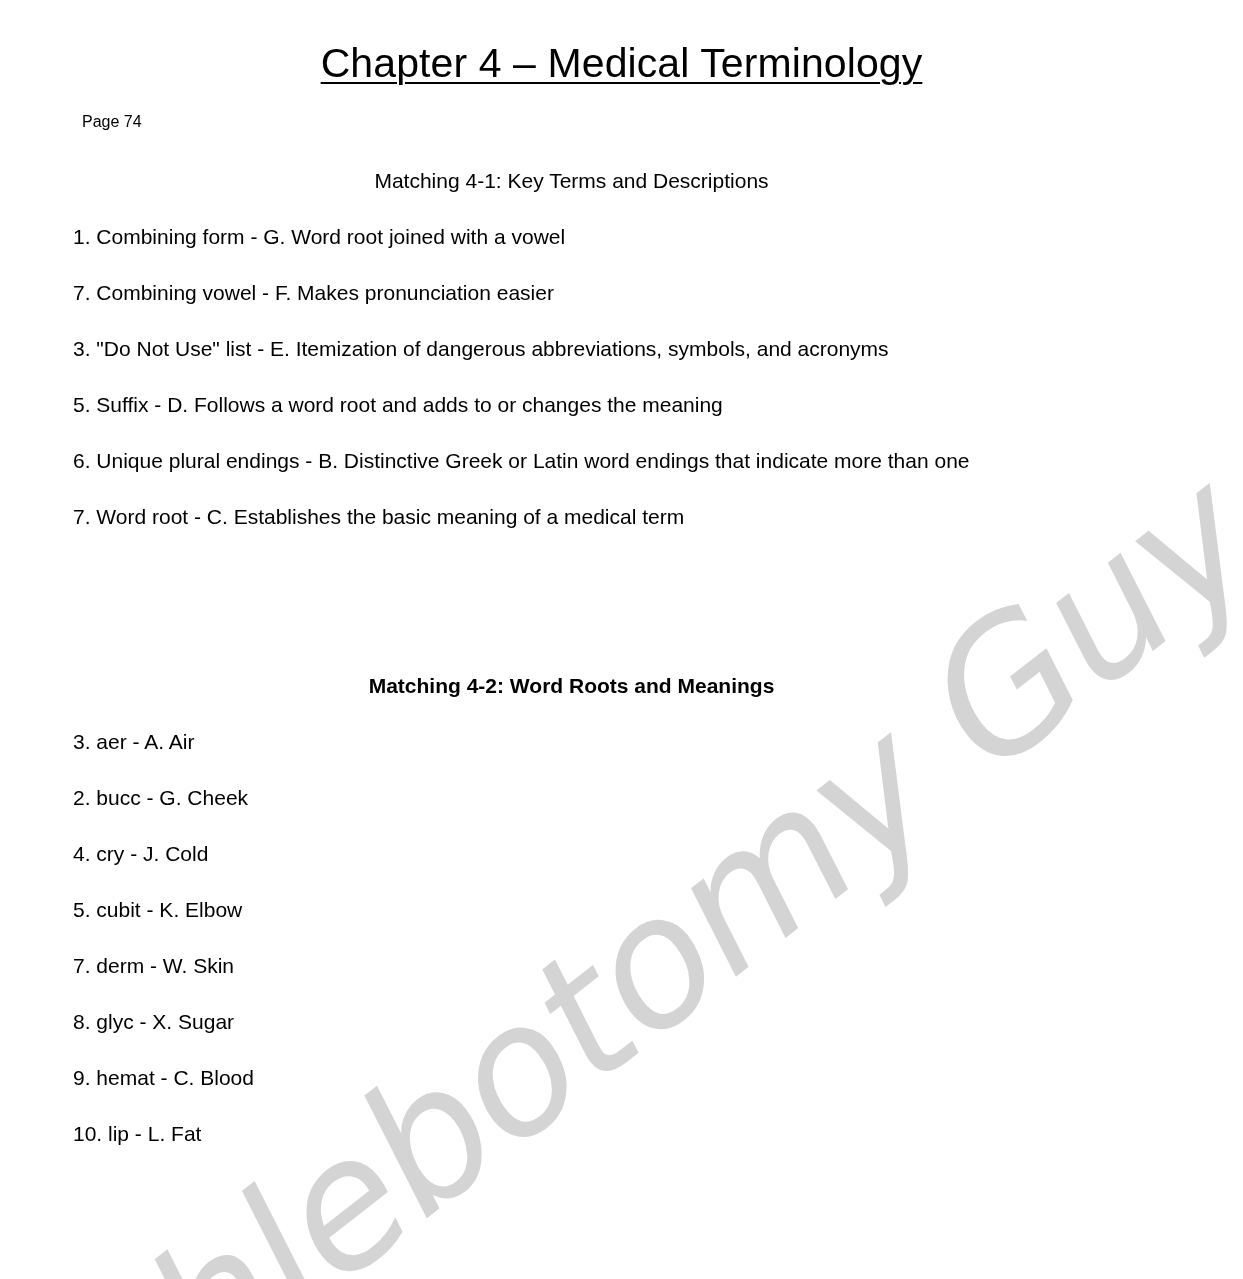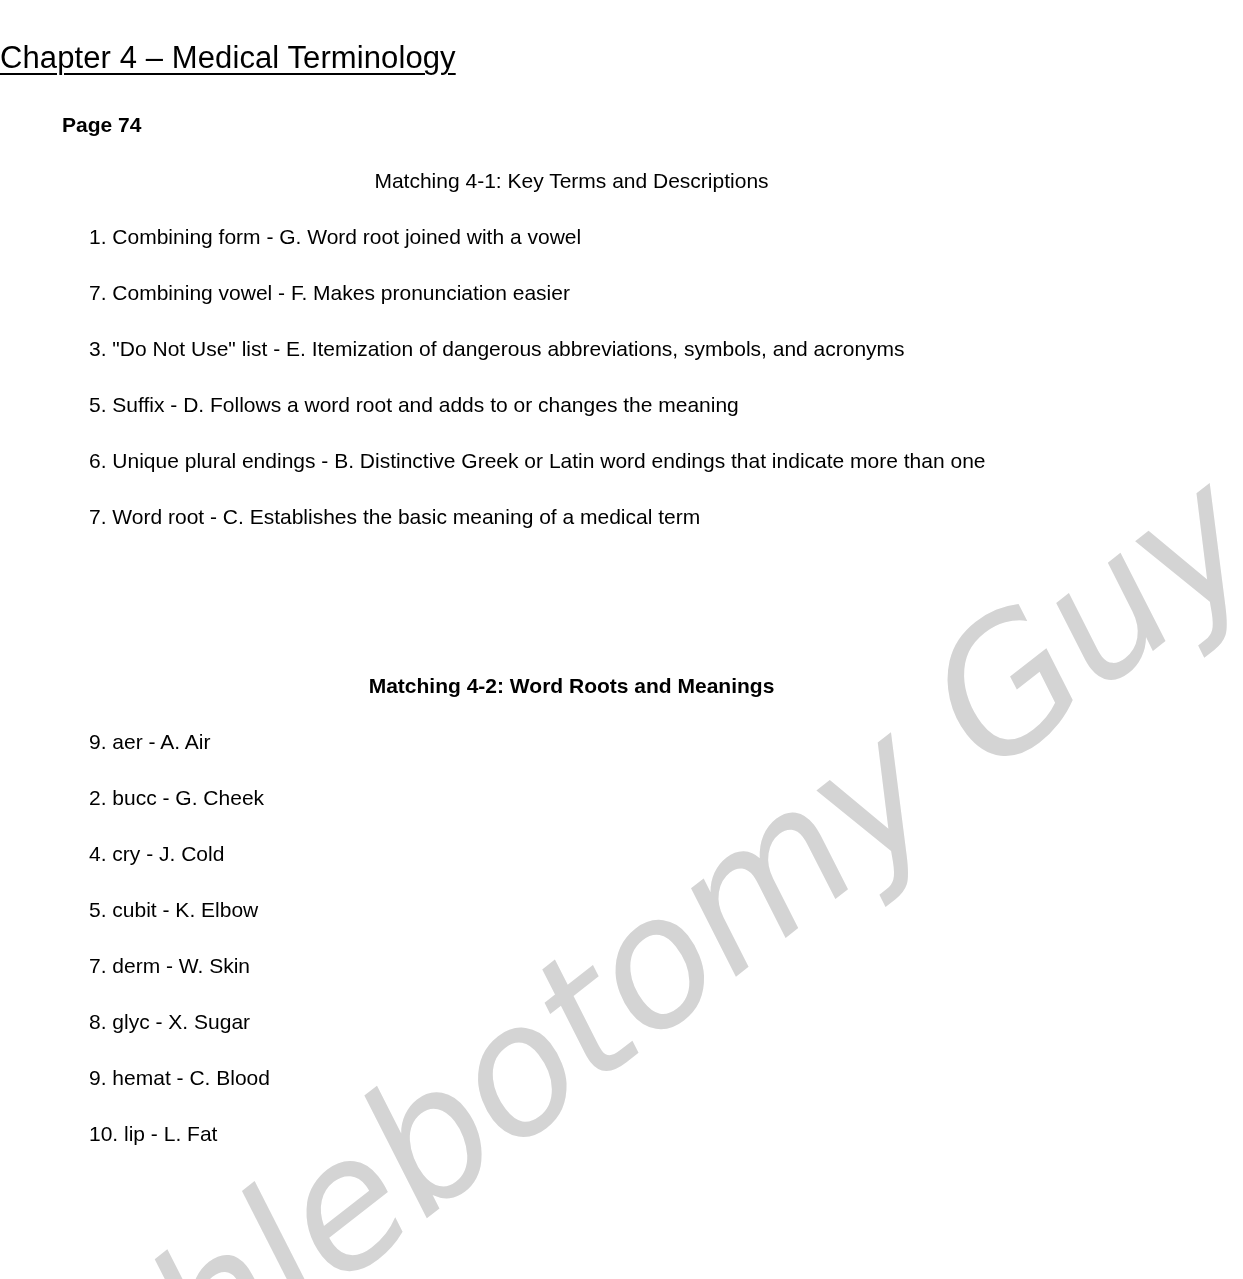--- a/index.html
+++ b/index.html
@@ -48,57 +48,57 @@
     position: absolute;
     inset: 0;
     z-index: 2;
   }
 
   .doc-title {
     position: absolute;
     top: 40px;
     left: 0;
     width: 1243px;
-    text-align: left;
-    font-size: 31px;
+    text-align: center;
+    font-size: 41px;
     font-weight: 400;
     letter-spacing: 0.1px;
     line-height: 1.15;
   }
   .doc-title .title-underline {
     text-decoration: underline;
     text-underline-offset: 5px;
     text-decoration-thickness: 2px;
   }
 
   .page-number {
     position: absolute;
     top: 113px;
-    left: 62px;
-    font-size: 21px;
-    font-weight: 700;
+    left: 82px;
+    font-size: 16px;
+    font-weight: 400;
   }
 
   .section {
     position: absolute;
     left: 0;
     width: 1143px;
   }
 
   .section-heading {
     font-size: 21px;
     text-align: center;
     line-height: 1.2;
   }
   .section-heading.regular { font-weight: 400; }
   .section-heading.bold    { font-weight: 700; }
 
   .match-list {
     list-style: none;
-    margin: 16px;
+    margin: 0;
     padding: 0;
   }
 
   .match-item {
     font-size: 21px;
     font-weight: 400;
     line-height: 1.2;
     height: 56px;
     padding-left: 73px;
     white-space: nowrap;
@@ -137,21 +137,21 @@
         <li class="match-item">3. "Do Not Use" list - E. Itemization of dangerous abbreviations, symbols, and acronyms</li>
         <li class="match-item">5. Suffix - D. Follows a word root and adds to or changes the meaning</li>
         <li class="match-item">6. Unique plural endings - B. Distinctive Greek or Latin word endings that indicate more than one</li>
         <li class="match-item">7. Word root - C. Establishes the basic meaning of a medical term</li>
       </ul>
     </div>
 
     <div class="section" id="section-matching-2">
       <div class="section-heading bold">Matching 4-2: Word Roots and Meanings</div>
       <ul class="match-list">
-        <li class="match-item">9. aer - A. Air</li>
+        <li class="match-item">3. aer - A. Air</li>
         <li class="match-item">2. bucc - G. Cheek</li>
         <li class="match-item">4. cry - J. Cold</li>
         <li class="match-item">5. cubit - K. Elbow</li>
         <li class="match-item">7. derm - W. Skin</li>
         <li class="match-item">8. glyc - X. Sugar</li>
         <li class="match-item">9. hemat - C. Blood</li>
         <li class="match-item">10. lip - L. Fat</li>
       </ul>
     </div>
 

